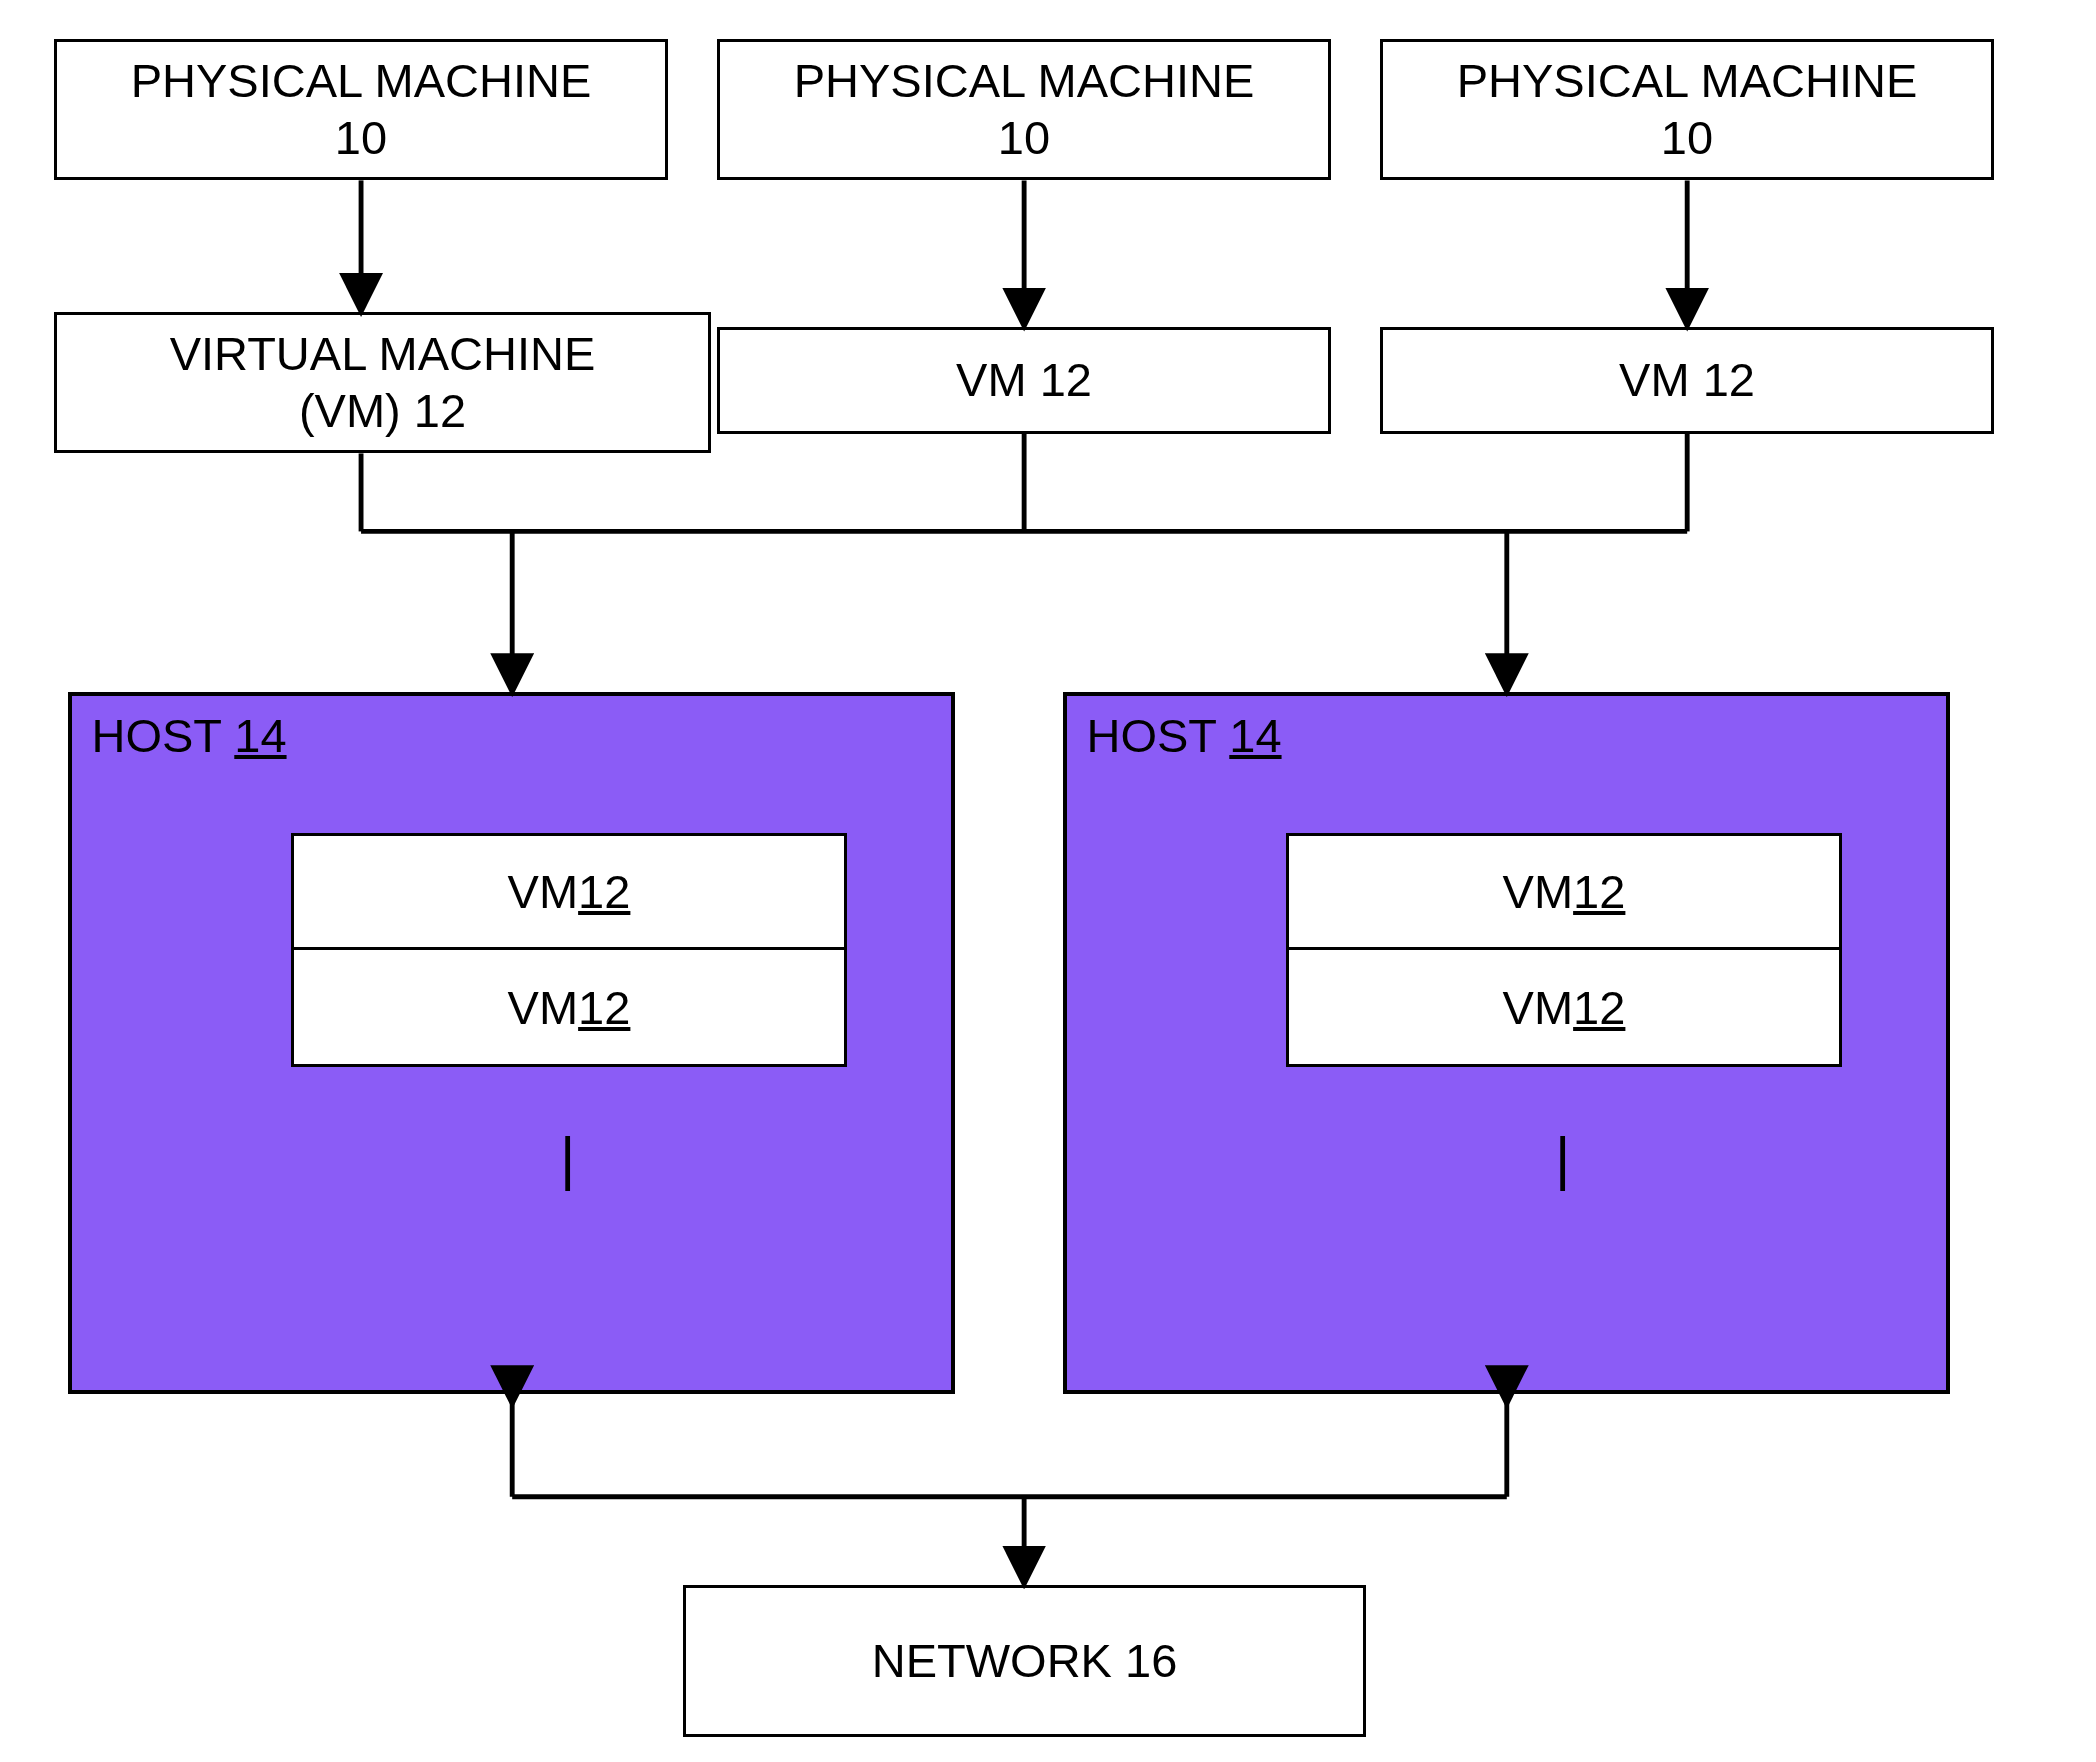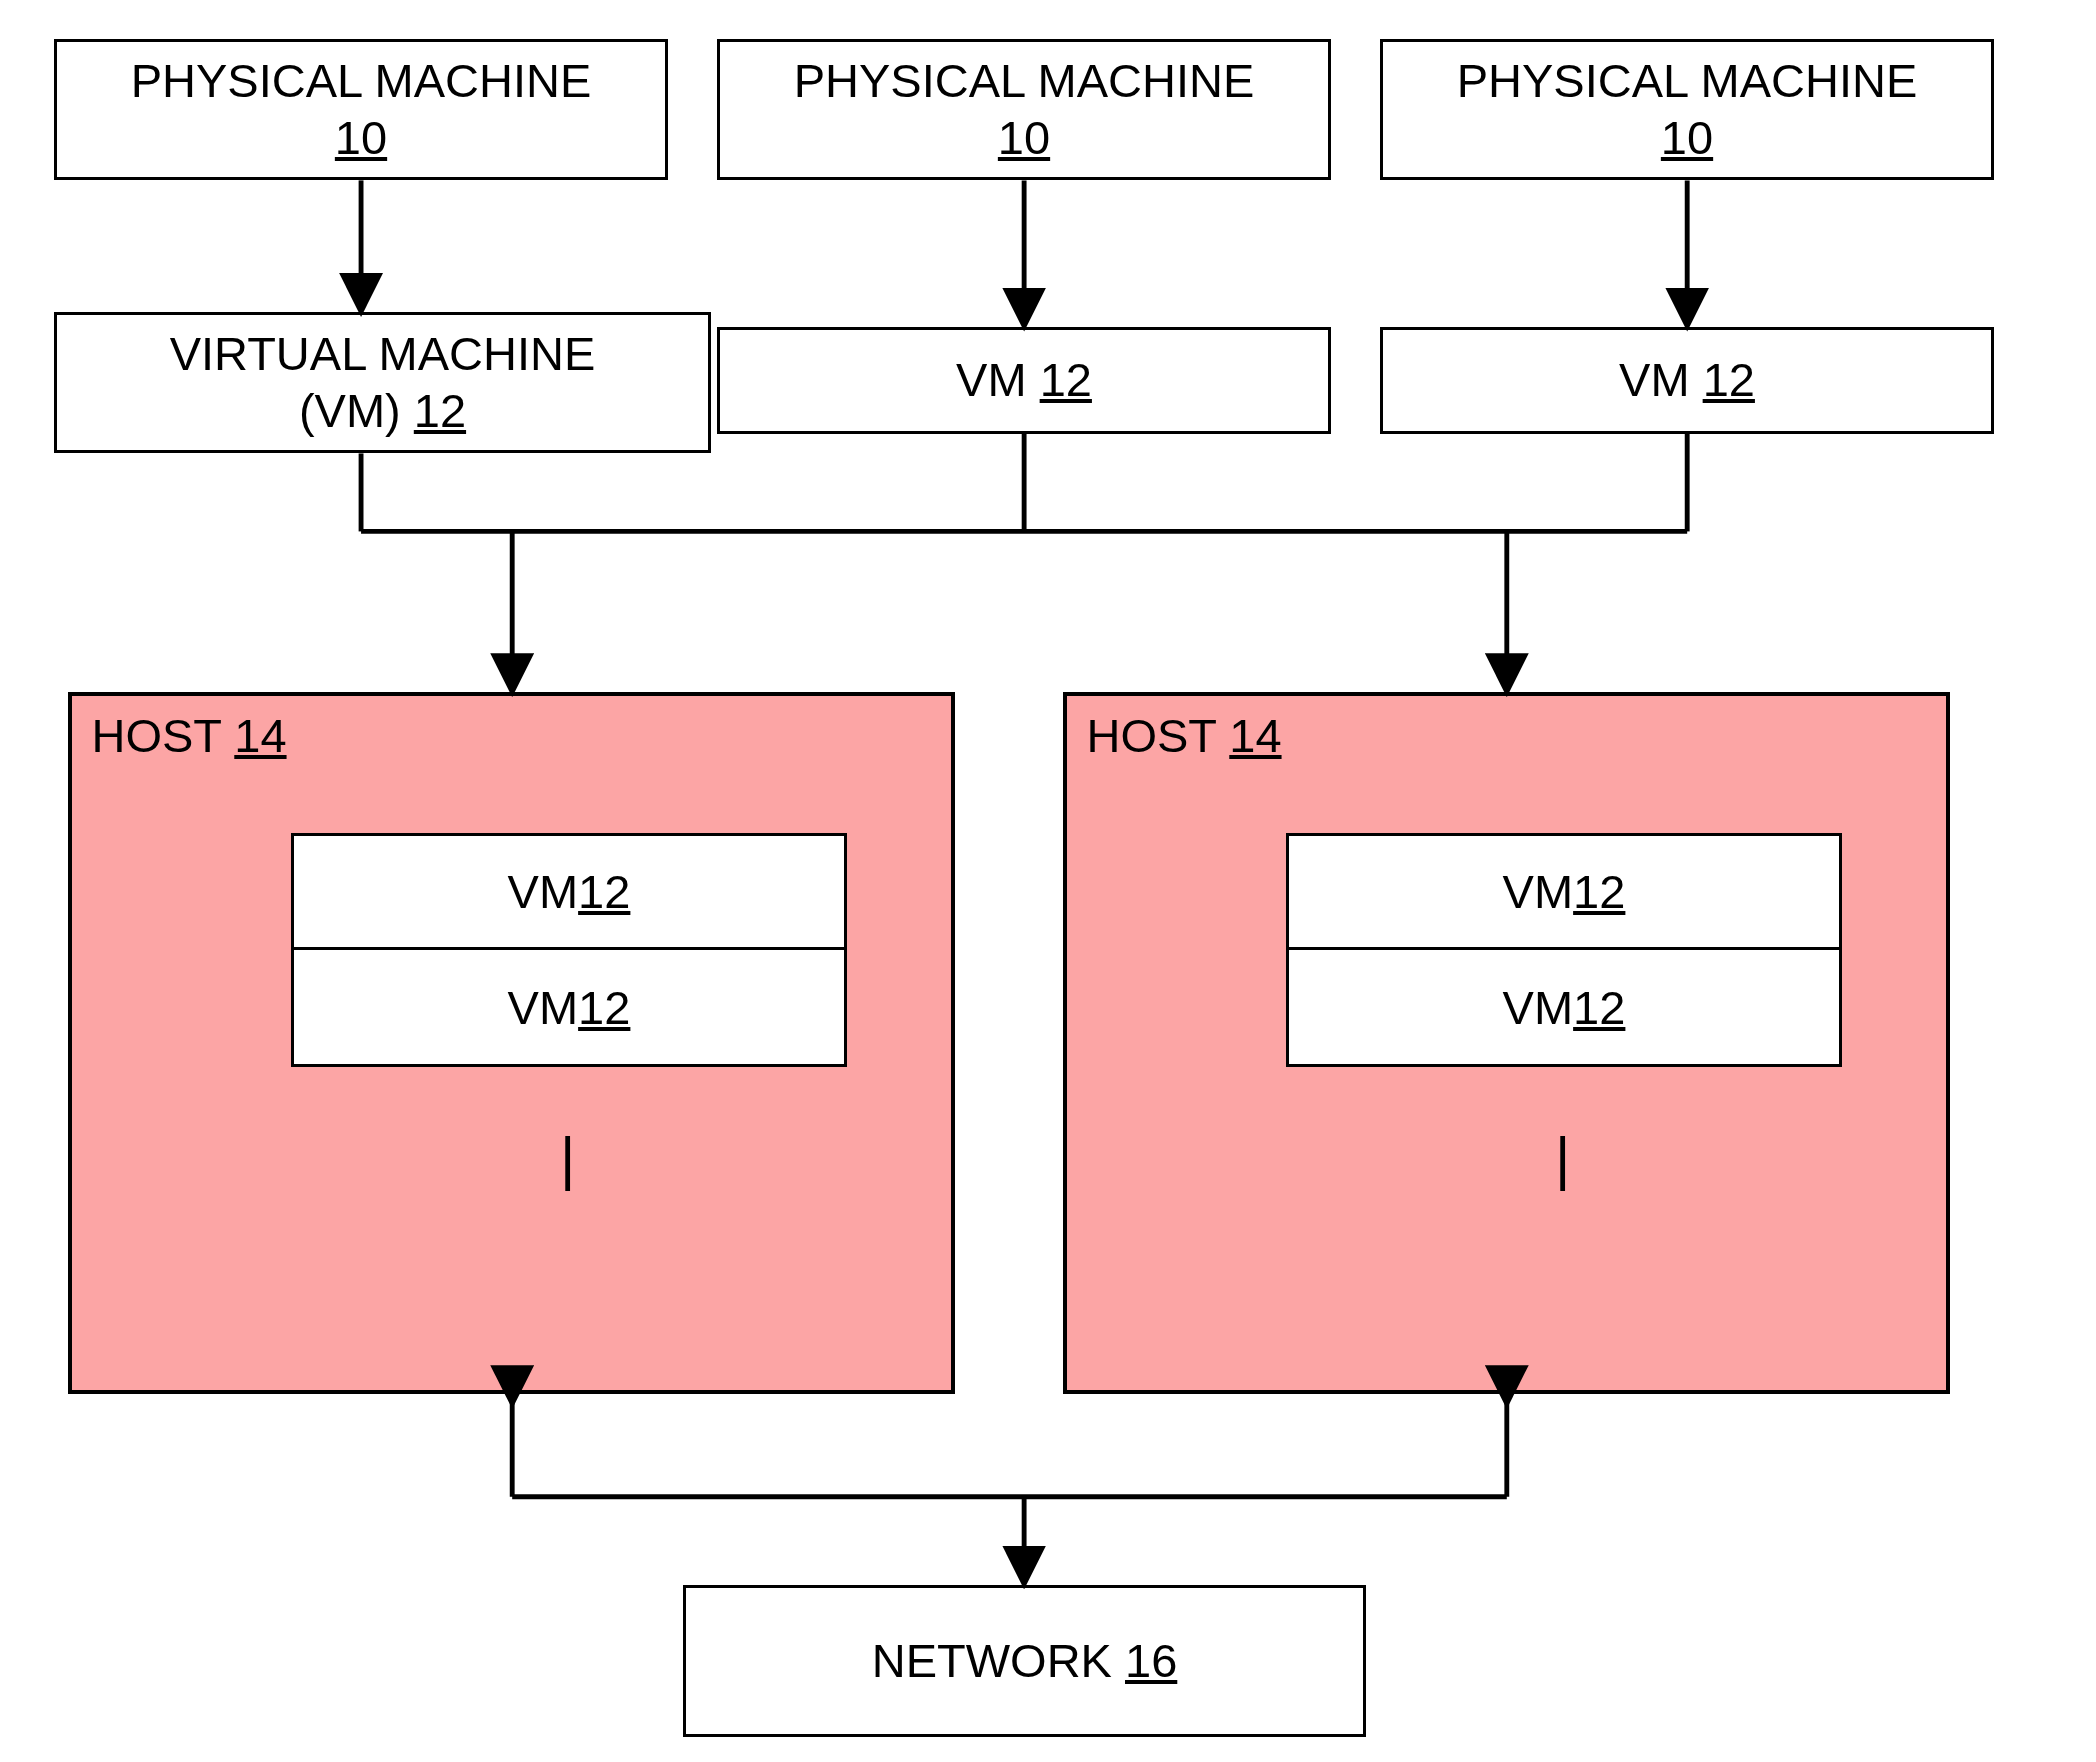--- a/index.html
+++ b/index.html
@@ -19,25 +19,25 @@
     border: 3.9px solid #000;
     background: #fff;
     display: flex;
     flex-direction: column;
     align-items: center;
     justify-content: center;
     text-align: center;
     font-size: 47px;
     line-height: 1.2;
   }
-  .box .u { text-decoration: underline; }
+  .box .u { }
   .hostbox {
     position: absolute;
     border: 4.9px solid #000;
-    background: #fca5a5;
+    background: #8b5cf6;
     text-align: right;
   }
   .hostlabel {
     position: absolute;
     top: 11.7px;
     left: 19.5px;
     font-size: 47px;
   }
   .hostlabel .u { text-decoration: underline; }
   .vmcell {

